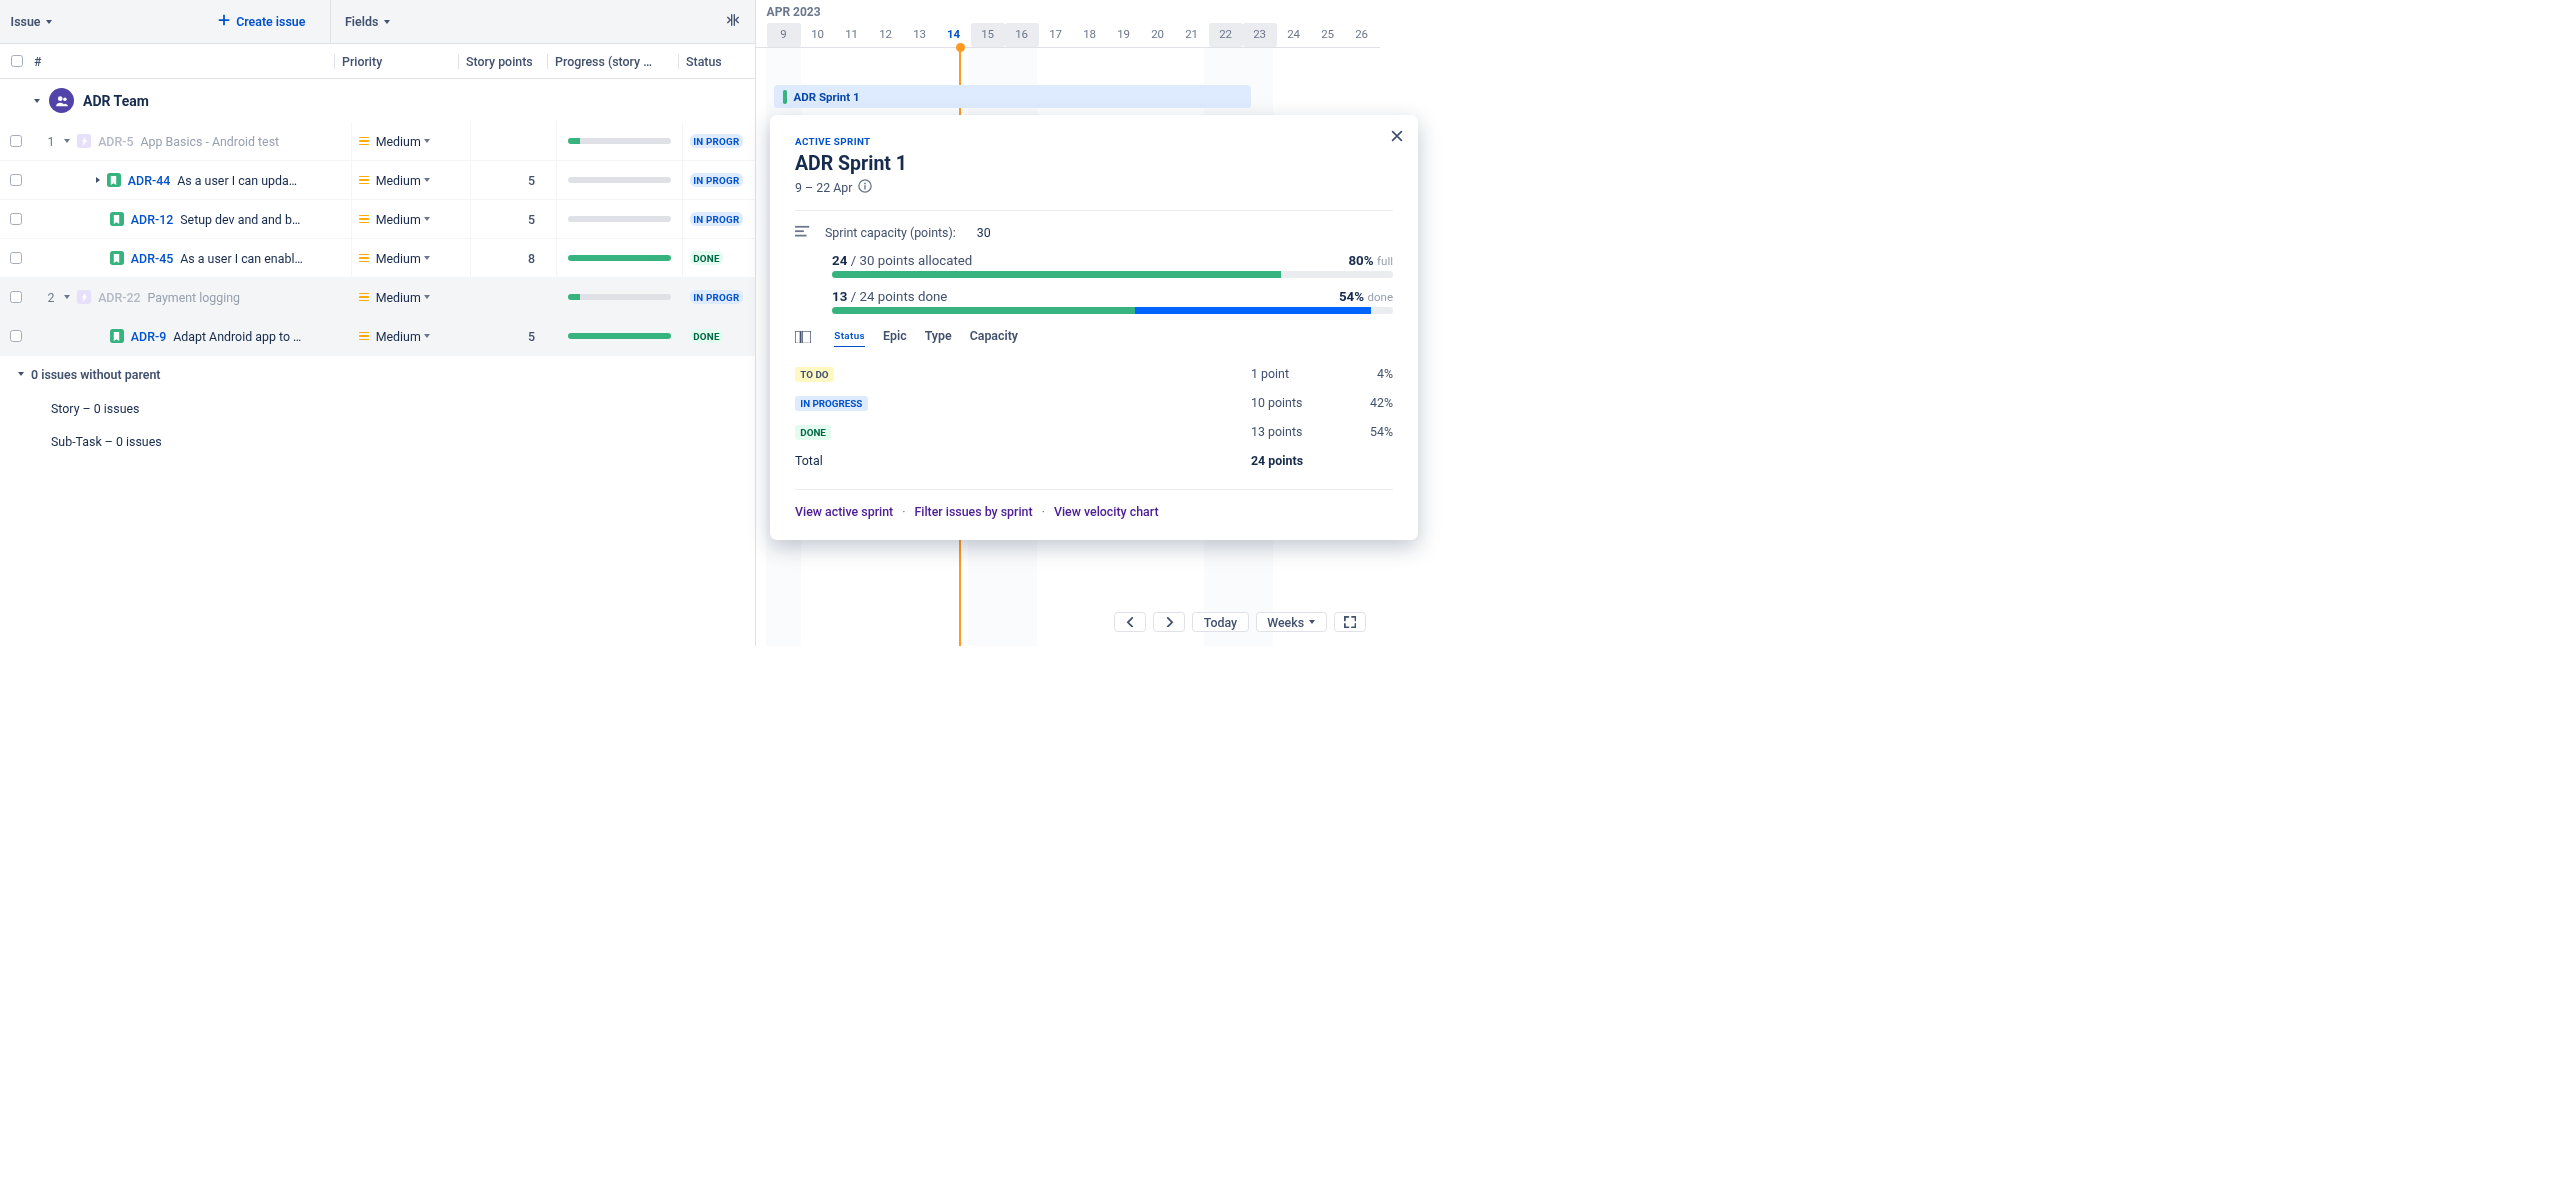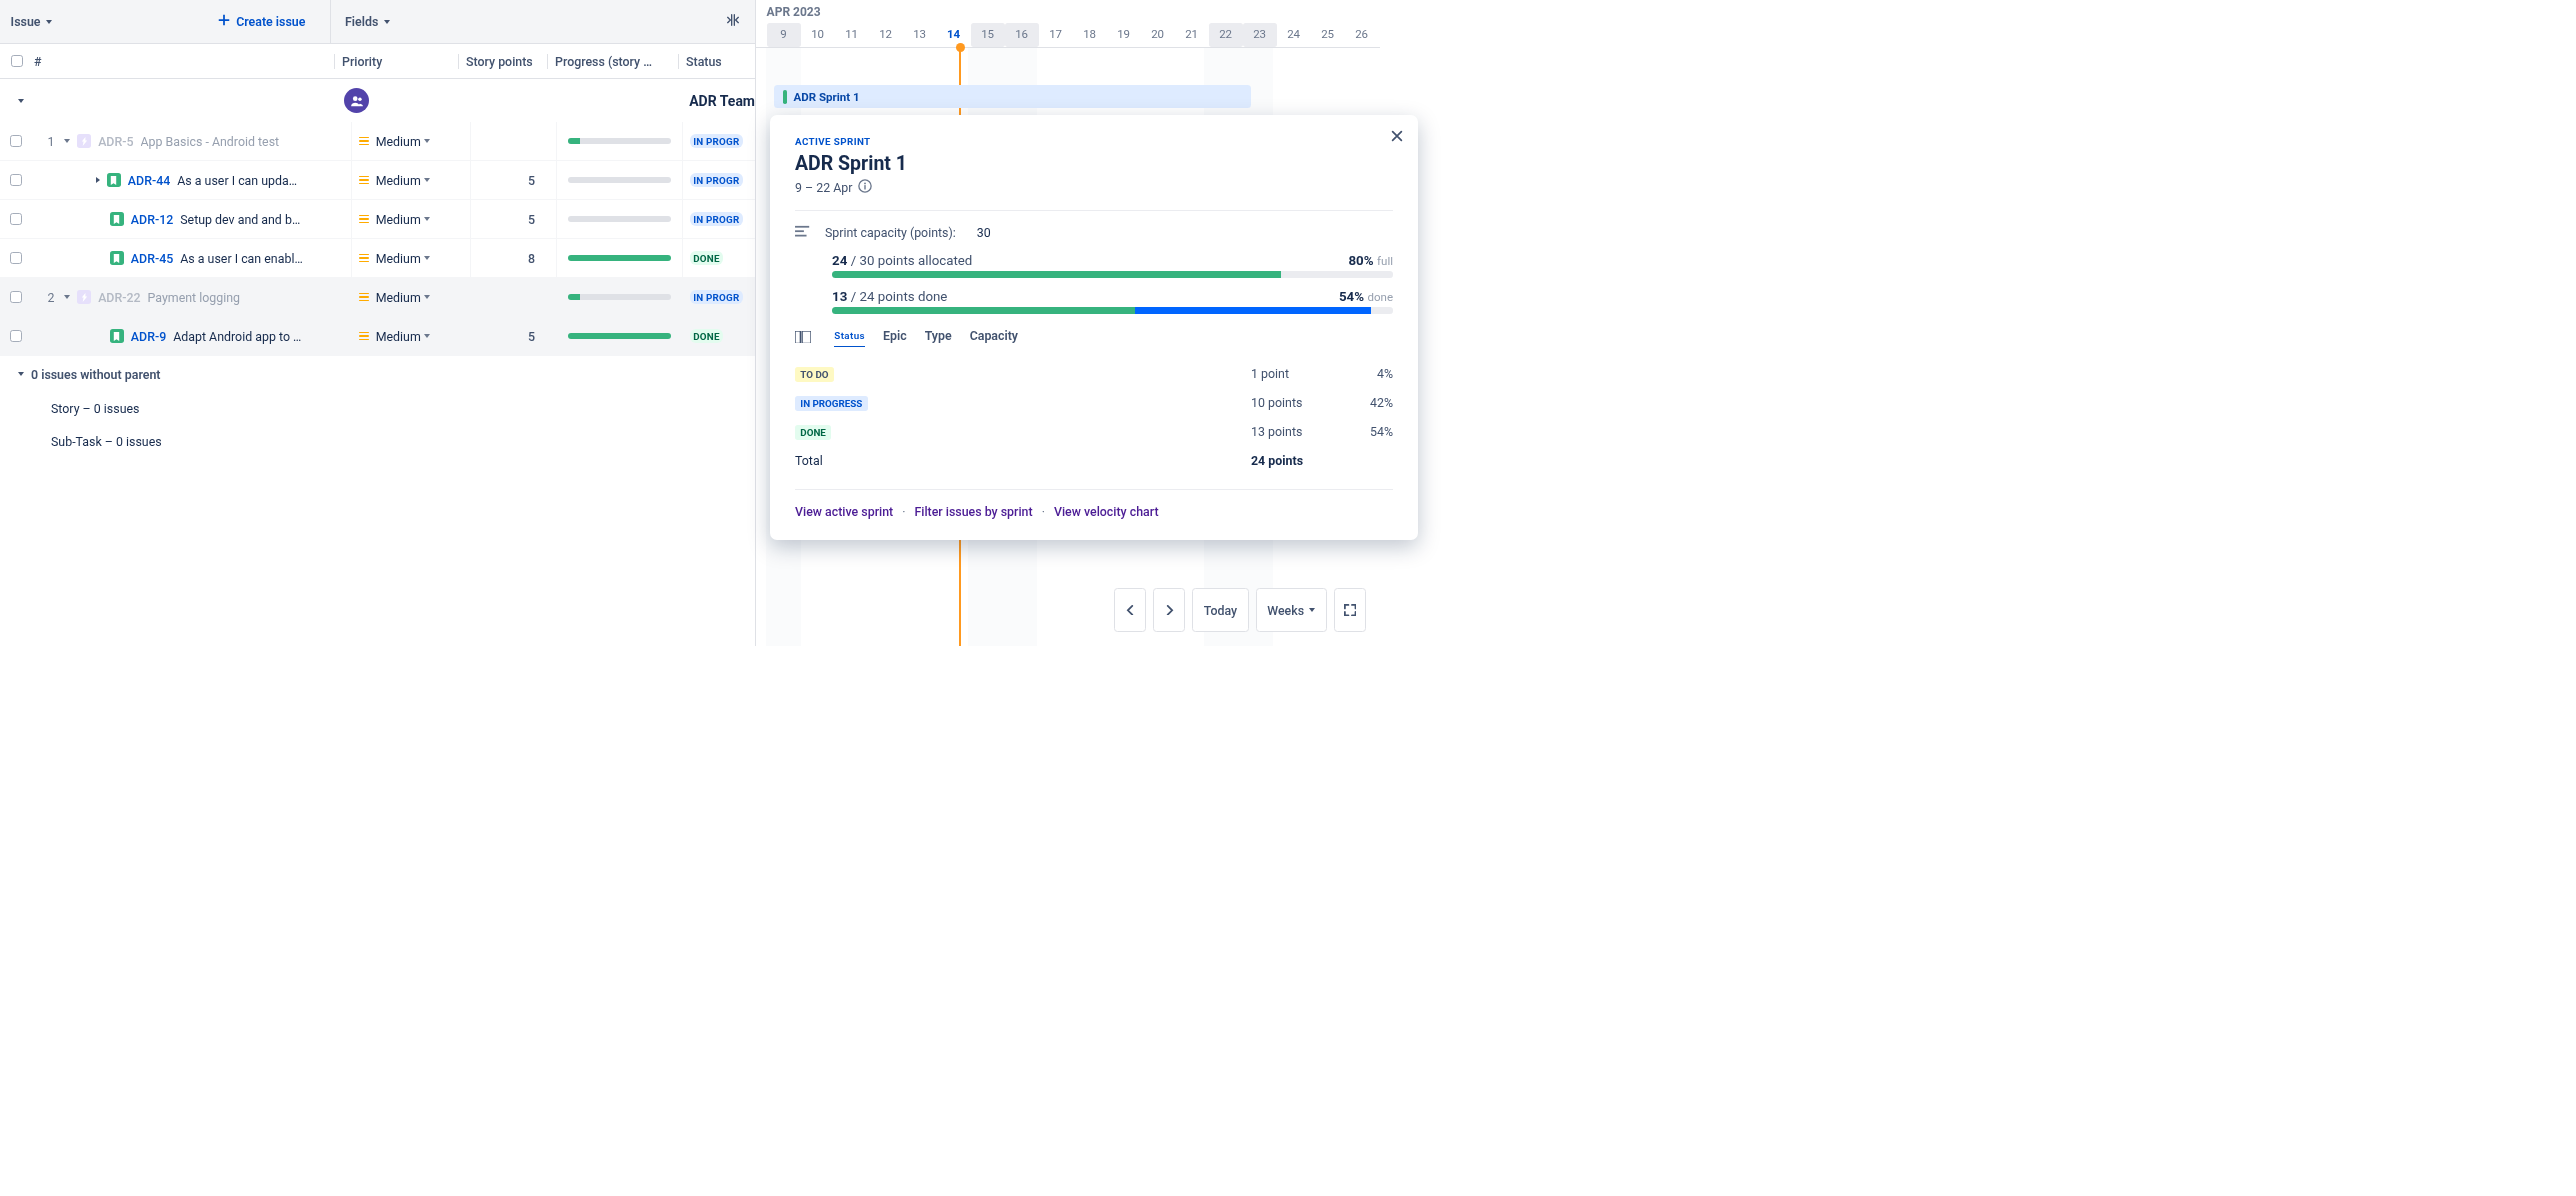--- a/index.html
+++ b/index.html
@@ -43,21 +43,21 @@
   .col-sp  { width:89px; padding:0 7px; text-align:right; border-left:0.9px solid #DFE1E6;}
   .col-prog{ width:131px; padding:0 7px; border-left:0.9px solid #DFE1E6;}
   .col-stat{ width:76px;  padding:0 7px; border-left:0.9px solid #DFE1E6;}
 
   .body-rows .row { display:flex; height:39px; align-items:center; border-bottom:0.9px solid #F4F5F7; }
   .body-rows .row.selected { background:#F4F5F7; }
   .row .col-pri, .row .col-sp, .row .col-prog, .row .col-stat { height:100%; display:flex; align-items:center; }
   .row .col-sp { justify-content:flex-end; padding-right:21px; color:#42526E; font-weight:500;}
   .body-rows .row .col-pri, .body-rows .row .col-sp, .body-rows .row .col-prog, .body-rows .row .col-stat { border-left-color:#F4F5F7; }
 
-  .team-row { display:flex; align-items:center; height:43px; gap:9px; padding-left:18px;justify-content:space-between; }
+  .team-row { display:flex; align-items:center; height:43px; gap:9px; padding-left:34px; }
   .team-ava { width:25px;height:25px;border-radius:50%;background:#5243AA;display:flex;align-items:center;justify-content:center; }
   .team-ava svg { width:14px;height:14px;fill:#fff; }
   .team-name { font-weight:700; font-size:14px; }
 
   .issue-cell { display:flex;align-items:center;gap:7px; width:333px; padding-right:7px; overflow:hidden; white-space:nowrap; }
   .issue-cell .pad { display:inline-block; }
   .epic-icon, .story-icon {
     width:14px;height:14px;border-radius:2.7px;display:inline-flex;align-items:center;justify-content:center;flex-shrink:0;
   }
   .epic-icon { background:#C0B6F2; }
@@ -136,21 +136,21 @@
   .badge { font-size:9.8px;font-weight:700;padding:1.8px 5.3px;border-radius:2.7px; }
   .badge.todo { background:#fef9c3;color:#42526E; }
   .badge.prog { background:#DEEBFF;color:#0052CC; }
   .badge.done { background:#E3FCEF;color:#006644; }
 
   .links { display:flex;gap:9px;margin-top:3.5px;flex-wrap:wrap; }
   .links a { color:#4c1d95;font-weight:500;text-decoration:none; }
   .links .sep { color:#6B778C; }
 
   .bottom-controls { position:absolute;bottom:14px;right:14px;display:flex;gap:7px; }
-  .btn { height:44px;border:0.9px solid #DFE1E6;border-radius:3.5px;background:#fff;display:flex;align-items:center;justify-content:center;padding:0 10.6px;cursor:pointer;font-weight:500;color:#42526E; gap:5.3px;}
+  .btn { height:20px;border:0.9px solid #DFE1E6;border-radius:3.5px;background:#fff;display:flex;align-items:center;justify-content:center;padding:0 10.6px;cursor:pointer;font-weight:500;color:#42526E; gap:5.3px;}
   .btn.icon { width:32px;padding:0; }
 </style>
 </head>
 <body>
 
 <div class="app">
 
   <div class="left">
     <div class="toolbar">
       <div class="issue-btn">

